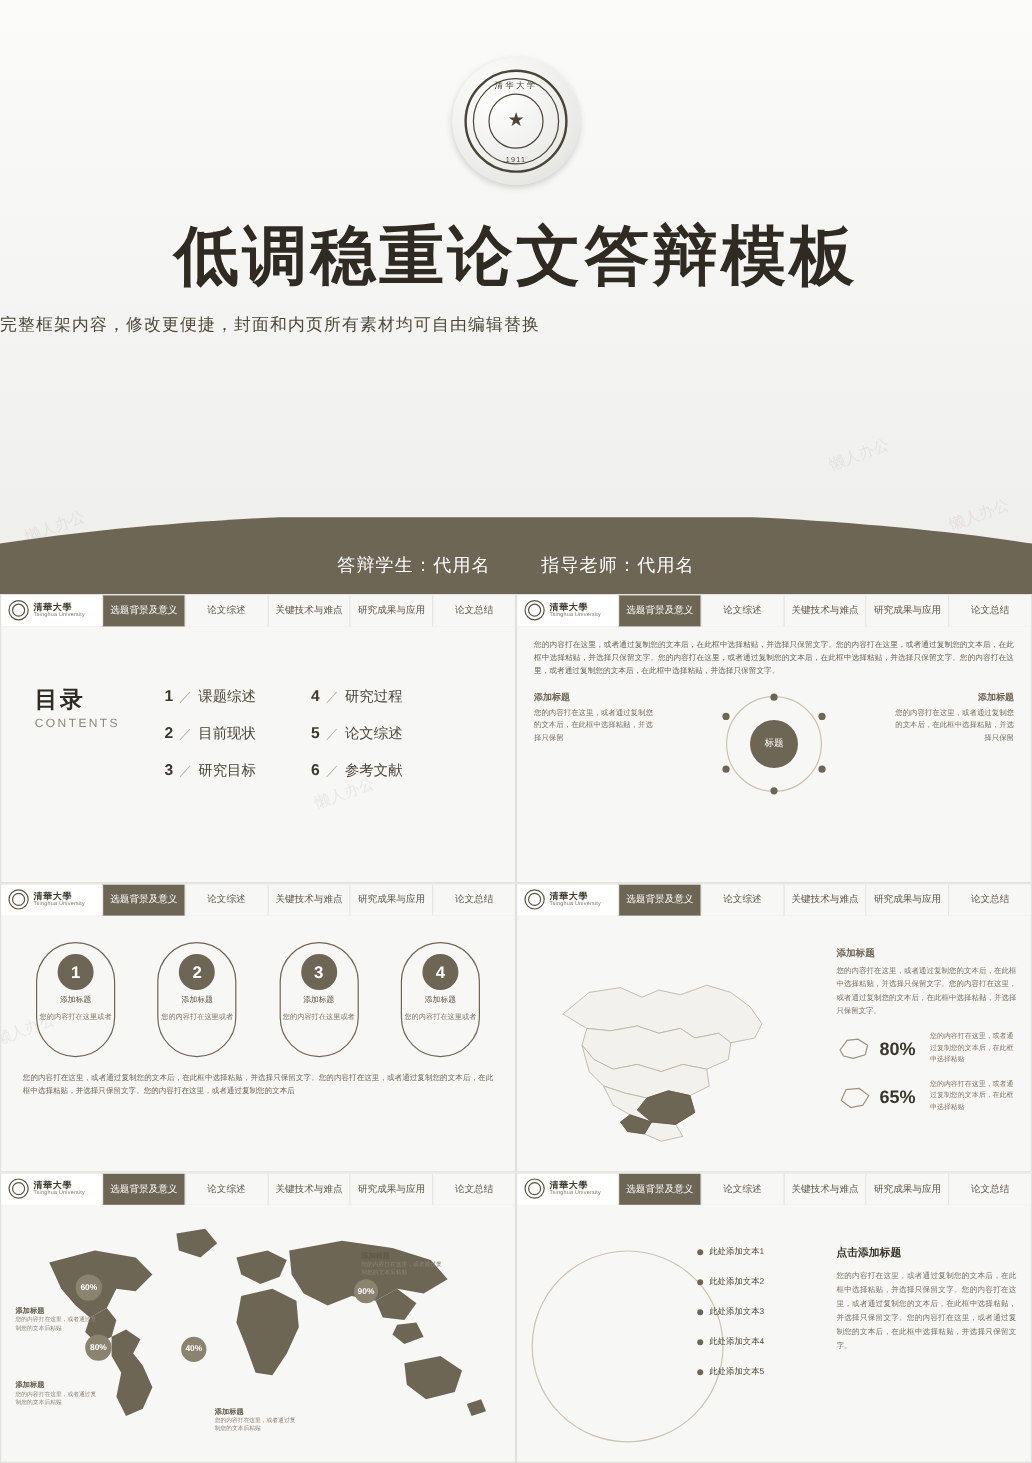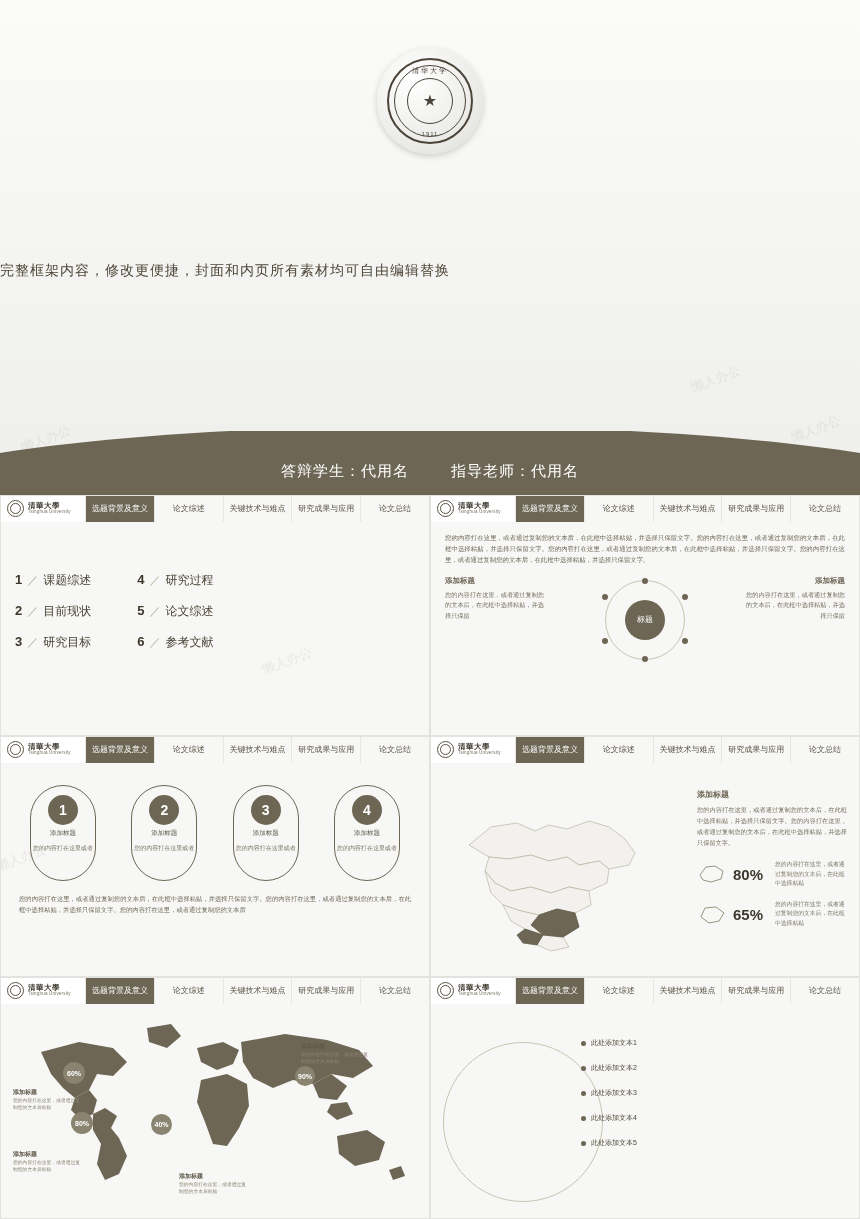--- a/index.html
+++ b/index.html
@@ -215,20 +215,21 @@
   <div class="wm" style="left:20px; top:430px;">懒人办公</div>
 
   <div class="seal">
     <div class="seal-inner">
       <div class="seal-top-text">清华大学</div>
       <div class="seal-star">★</div>
       <div class="seal-bot-text">1911</div>
     </div>
   </div>
 
+  <h1>低调稳重论文答辩模板</h1>
   <div class="subtitle">完整框架内容，修改更便捷，封面和内页所有素材均可自由编辑替换</div>
 
   <svg class="curve" viewBox="0 0 860 64" preserveAspectRatio="none">
     <path d="M0,22 C230,-14 630,-14 860,22 L860,64 L0,64 Z" fill="#6e6655"></path>
   </svg>
   <div class="names">
     <span>答辩学生：代用名</span>
     <span>指导老师：代用名</span>
   </div>
 </div>
@@ -248,20 +249,24 @@
           <div class="navitem active">选题背景及意义</div>
           <div class="navitem">论文综述</div>
           <div class="navitem">关键技术与难点</div>
           <div class="navitem">研究成果与应用</div>
           <div class="navitem">论文总结</div>
         </div>
     </div>
     <div class="body">
       <div class="wm" style="left:260px; top:130px;">懒人办公</div>
       <div class="toc-wrap">
+        <div class="toc-title">
+          <div class="cn">目录</div>
+          <div class="en">CONTENTS</div>
+        </div>
         <div class="toc-cols">
           <div class="toc-col">
             <div class="toc-item">
               <span class="toc-num">1</span>
               <span class="toc-slash">／</span>
               <span class="toc-label">课题综述</span>
             </div>
             <div class="toc-item">
               <span class="toc-num">2</span>
               <span class="toc-slash">／</span>
@@ -549,16 +554,20 @@
         </div>
         <div class="it">
           <span class="bullet"></span>
           <span>此处添加文本4</span>
         </div>
         <div class="it">
           <span class="bullet"></span>
           <span>此处添加文本5</span>
         </div>
       </div>
+      <div class="r-right">
+        <div class="h">点击添加标题</div>
+        <div class="p">您的内容打在这里，或者通过复制您的文本后，在此框中选择粘贴，并选择只保留文字。您的内容打在这里，或者通过复制您的文本后，在此框中选择粘贴，并选择只保留文字。您的内容打在这里，或者通过复制您的文本后，在此框中选择粘贴，并选择只保留文字。</div>
+      </div>
     </div>
   </div>
 
 </div>
 
 </body></html>

